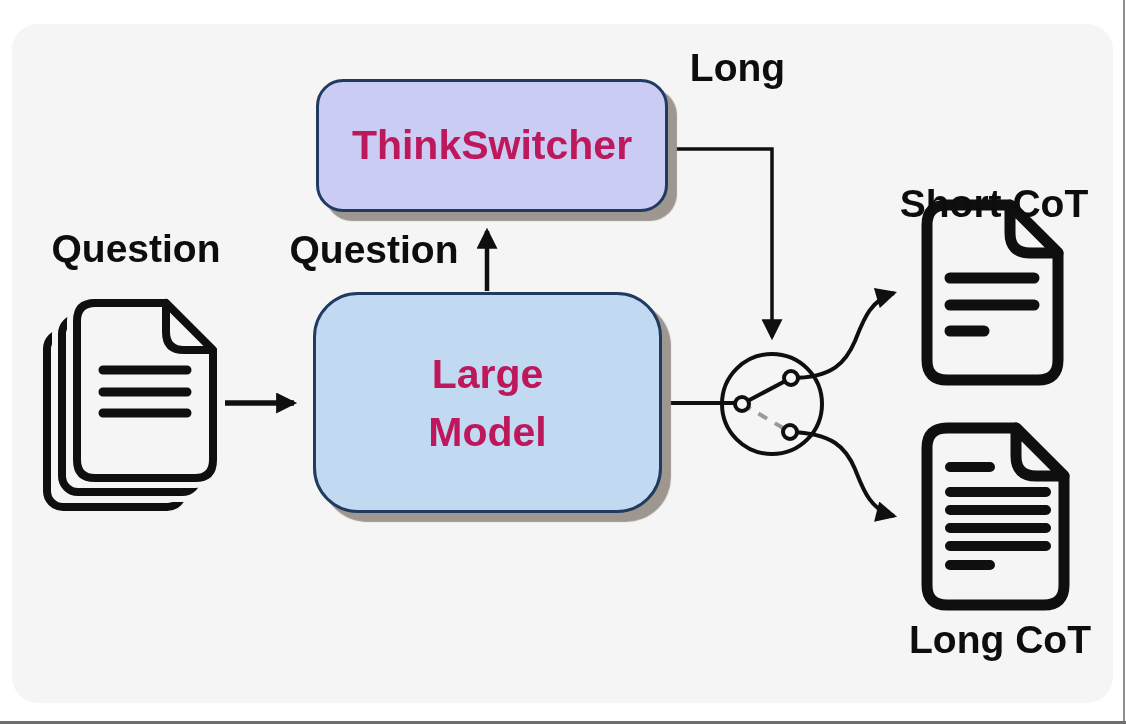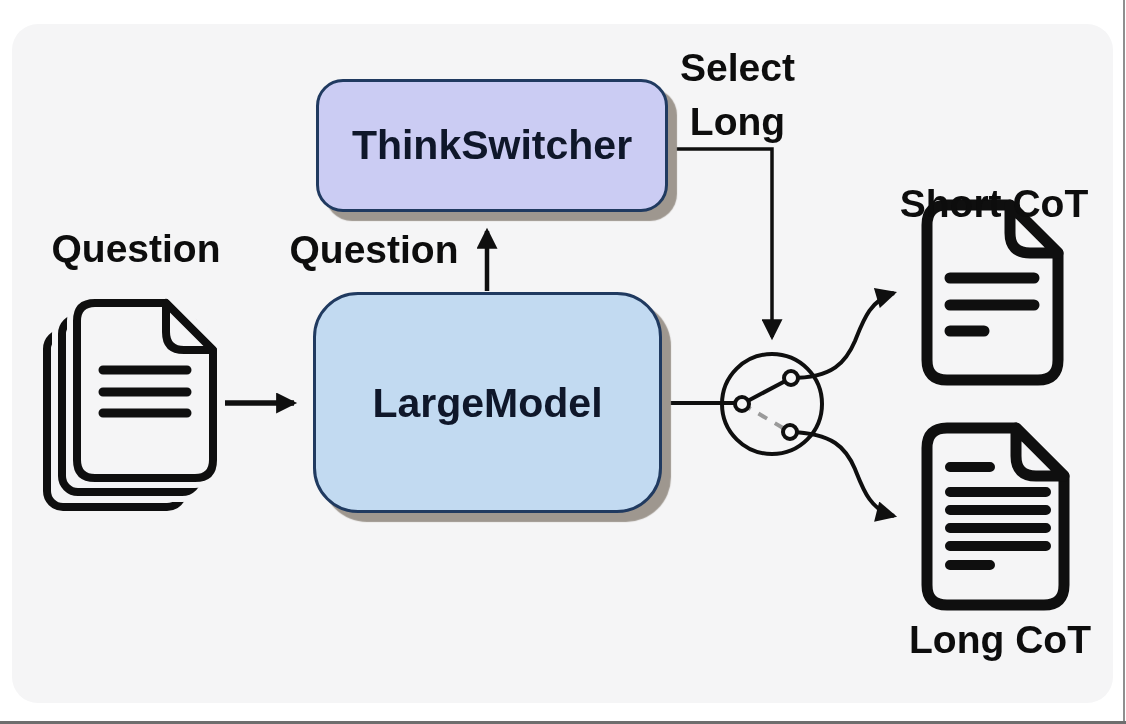--- a/index.html
+++ b/index.html
@@ -14,29 +14,29 @@
   .page-border-right {
     position:absolute; right:1px; top:0; width:2px; height:724px; background:#8f8f8f; z-index:5;
   }
   .page-border-bottom {
     position:absolute; left:0; bottom:0; width:1126px; height:3px; background:#6e6e6e; z-index:5;
   }
   svg.layer { position:absolute; left:0; top:0; z-index:1; }
   .box {
     position:absolute; display:flex; align-items:center; justify-content:center;
     border:3px solid #203a60; box-shadow:9px 9px 1px #9e978f;
-    font-weight:700; color:#0f172a; z-index:2; text-align:center;
+    font-weight:700; color:#be185d; z-index:2; text-align:center;
   }
   .box-ts {
     left:316px; top:79px; width:346px; height:127px; border-radius:27px;
     background:#cbccf3; font-size:41px;
   }
   .box-lrm {
     left:313px; top:292px; width:343px; height:215px; border-radius:45px;
-    background:#c2daf1; font-size:41px; line-height:58px; 
+    background:#c2daf1; font-size:41px; line-height:58px; flex-direction:column;
   }
   .lbl {
     position:absolute; font-size:39px; font-weight:600; color:#0d0d0d;
     text-align:center; z-index:2; white-space:nowrap;
   }
   .lbl-question  { left:26px;  top:227px; width:220px; }
   .lbl-embedding { left:256px; top:228px; width:236px; }
   .lbl-select    { left:655px; top:41px;  width:165px; line-height:54px; }
   .lbl-shortcot  { left:880px; top:144px; width:228px;margin-top:38px; }
   .lbl-longcot   { left:886px; top:618px; width:228px; }
@@ -106,21 +106,20 @@
   <div class="box box-lrm">
     <span>Large</span>
     <span>Model</span>
   </div>
 
   <div class="lbl lbl-question">Question</div>
 
   <div class="lbl lbl-embedding">Question</div>
 
   <div class="lbl lbl-select">
-    <div>Select</div>
     <div>Long</div>
   </div>
 
   <div class="lbl lbl-shortcot">Short CoT</div>
 
   <div class="lbl lbl-longcot">Long CoT</div>
 
   <div class="page-border-right"></div>
   <div class="page-border-bottom"></div>
 

